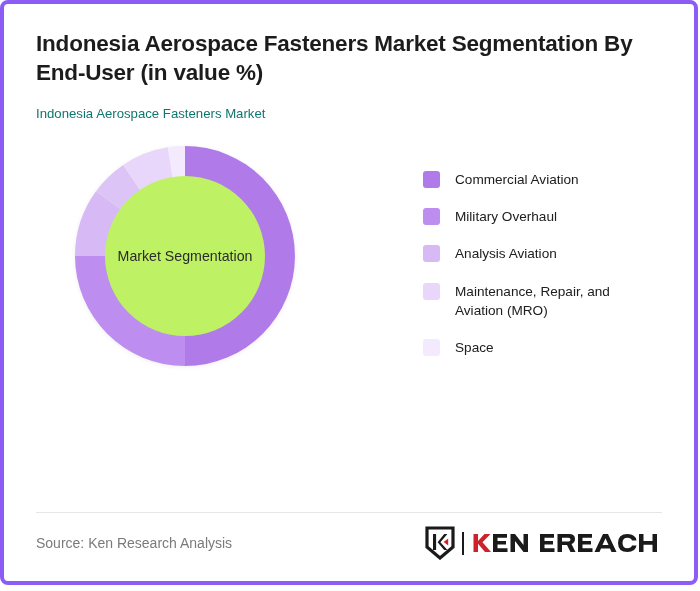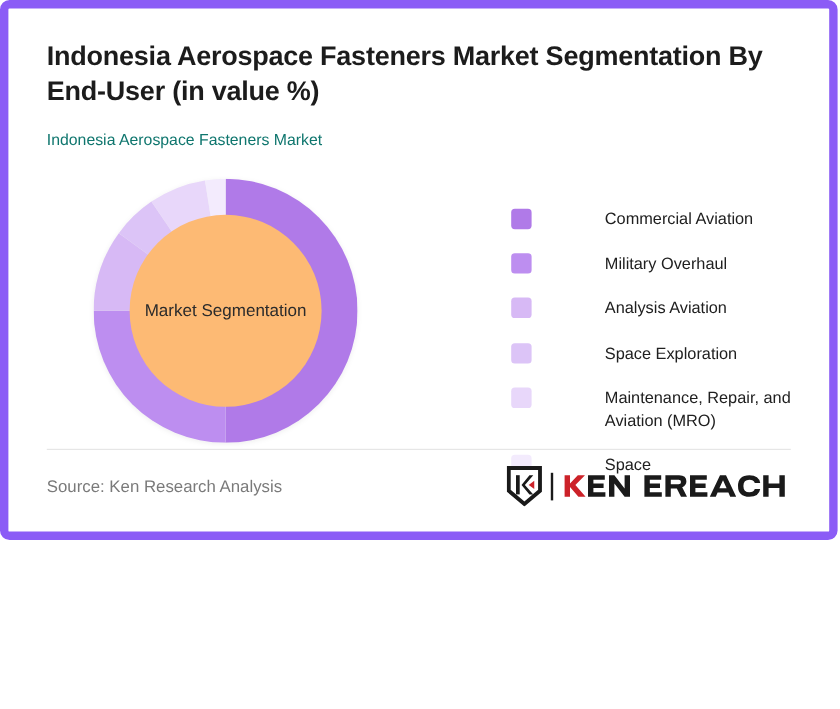--- a/index.html
+++ b/index.html
@@ -9,23 +9,23 @@
   body {
     width: 700px;
     height: 591px;
     background: #ffffff;
     font-family: "Liberation Sans", sans-serif;
     overflow: hidden;
   }
   #card {
     position: relative;
     width: 698px;
-    height: 450px;
+    height: 585px;
     box-sizing: border-box;
-    border: 7px solid #8b5cf6;
+    border: 4px solid #8b5cf6;
     border-radius: 8px;
     background: #ffffff;
   }
 
   
   #header {
     padding: 26px 32px 0 32px;
   }
   #chart-title {
     font-size: 22.5px;
@@ -67,21 +67,21 @@
     height: 220px;
     filter: drop-shadow(0 1px 2px rgba(0,0,0,0.07));
   }
   #donut-hole {
     position: absolute;
     left: 30px;
     top: 30px;
     width: 160px;
     height: 160px;
     border-radius: 50%;
-    background: #fdba74;
+    background: #bef264;
     display: flex;
     align-items: center;
     justify-content: center;
   }
   #donut-center-label {
     font-size: 14.2px;
     color: #2b2b2b;
     white-space: nowrap;
   }
 
@@ -89,21 +89,20 @@
   #legend {
     position: absolute;
     left: 419px;
     top: 36px;
     width: 250px;
   }
   .legend-item {
     display: flex;
     align-items: flex-start;
     margin-bottom: 18px;
-    gap: 46px;
   }
   .legend-swatch {
     flex: 0 0 auto;
     width: 17px;
     height: 17px;
     border-radius: 3px;
     margin-right: 15px;
     margin-top: 1px;
   }
   .legend-label {
@@ -188,24 +187,20 @@
           <span class="legend-swatch" style="background: rgb(176, 122, 232);"></span>
           <span class="legend-label">Commercial Aviation</span>
         </div>
         <div class="legend-item">
           <span class="legend-swatch" style="background: rgb(189, 142, 240);"></span>
           <span class="legend-label">Military Overhaul</span>
         </div>
         <div class="legend-item">
           <span class="legend-swatch" style="background: rgb(215, 185, 245);"></span>
           <span class="legend-label">Analysis Aviation</span>
-        </div>
-        <div class="legend-item">
-          <span class="legend-swatch" style="background: rgb(220, 196, 247);"></span>
-          <span class="legend-label">Space Exploration</span>
         </div>
         <div class="legend-item">
           <span class="legend-swatch" style="background: rgb(232, 215, 250);"></span>
           <span class="legend-label">Maintenance, Repair, and Aviation (MRO)</span>
         </div>
         <div class="legend-item">
           <span class="legend-swatch" style="background: rgb(243, 235, 253);"></span>
           <span class="legend-label">Space</span>
         </div>
       </div>

